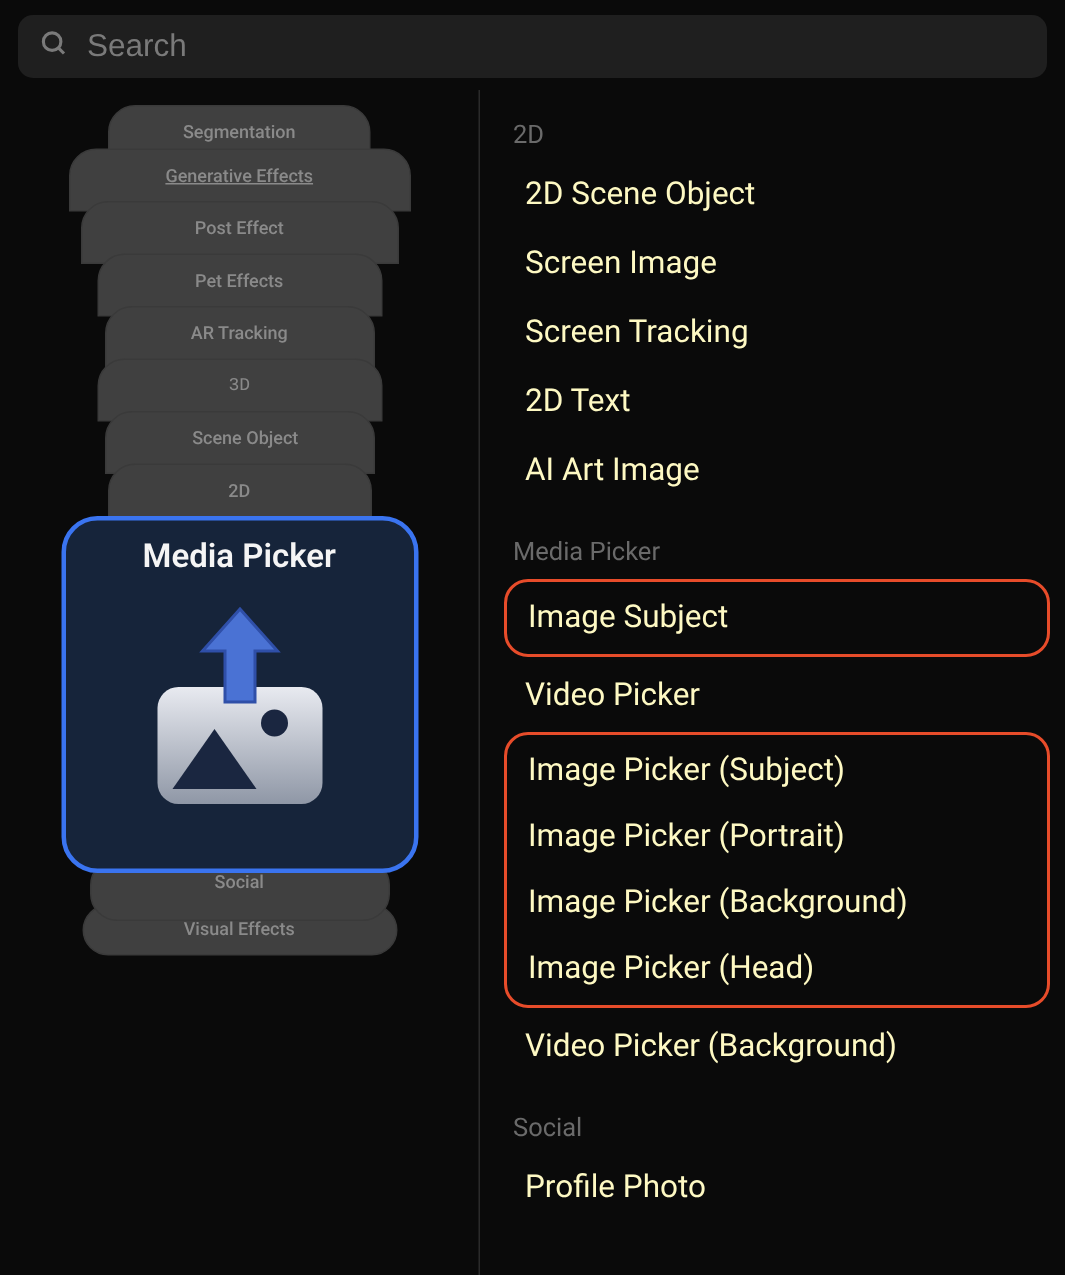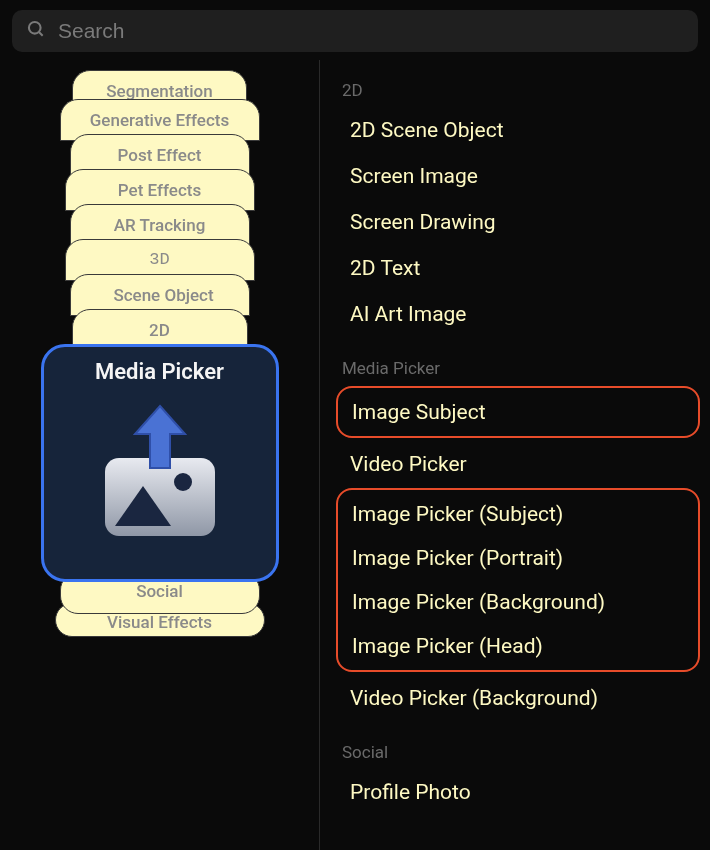--- a/index.html
+++ b/index.html
@@ -58,41 +58,41 @@
       overflow-y: auto;
     }
     .card-stack {
       width: 100%;
       display: flex;
       flex-direction: column;
       align-items: center;
     }
     .card {
       width: 210px;
-      background: #fef9c3;
+      background: #404040;
       border: 1.5px solid #3a3a3a;
       border-radius: 18px 18px 0 0;
       padding: 10px 12px 4px 12px;
       text-align: center;
       color: #8a8a8a;
-      font-size: 17px;
+      font-size: 12px;
       font-weight: 500;
       margin-bottom: -1px;
       position: relative;
       display: flex;
       justify-content: center;
       align-items: flex-start;
     }
     .card.card-below {
       border-radius: 18px;
       padding-top: 8px;
     }
     .card-stack .card:nth-child(1) { z-index: 1; width: 175px; height: 36px; }
-    .card-stack .card:nth-child(2) { z-index: 2; width: 200px; height: 42px; margin-top: -6px; }
-    .card-stack .card:nth-child(3) { z-index: 3; width: 180px; height: 42px; margin-top: -6px; }
+    .card-stack .card:nth-child(2) { z-index: 2; width: 228px; height: 42px; margin-top: -6px; text-decoration: underline; }
+    .card-stack .card:nth-child(3) { z-index: 3; width: 212px; height: 42px; margin-top: -6px; }
     .card-stack .card:nth-child(4) { z-index: 4; width: 190px; height: 42px; margin-top: -6px; }
     .card-stack .card:nth-child(5) { z-index: 5; width: 180px; height: 42px; margin-top: -6px; }
     .card-stack .card:nth-child(6) { z-index: 6; width: 190px; height: 42px; margin-top: -6px; font-family: Liberation Mono, monospace; }
     .card-stack .card:nth-child(7) { z-index: 7; width: 180px; height: 42px; margin-top: -6px; padding-left: 20px; }
     .card-stack .card:nth-child(8) { z-index: 8; width: 176px; height: 42px; margin-top: -6px; }
     .card-stack .card:nth-child(9) { z-index: 9; width: 160px; height: 42px; margin-top: -6px; }
     .card-active {
       width: 238px !important;
       height: 238px !important;
       background: #16243a;
@@ -222,21 +222,21 @@
       <div class="card card-below">
           <span>Visual Effects</span>
         </div>
     </div>
   </div>
 
   <div class="right-panel">
     <div class="section-header">2D</div>
     <div class="list-item">2D Scene Object</div>
     <div class="list-item">Screen Image</div>
-    <div class="list-item">Screen Drawing</div>
+    <div class="list-item">Screen Tracking</div>
     <div class="list-item">2D Text</div>
     <div class="list-item">AI Art Image</div>
 
     <div class="section-header section-gap">Media Picker</div>
     <div class="highlight-group">
       <div class="list-item">Image Subject</div>
     </div>
     <div class="list-item">Video Picker</div>
     <div class="highlight-group">
       <div class="list-item">Image Picker (Subject)</div>

